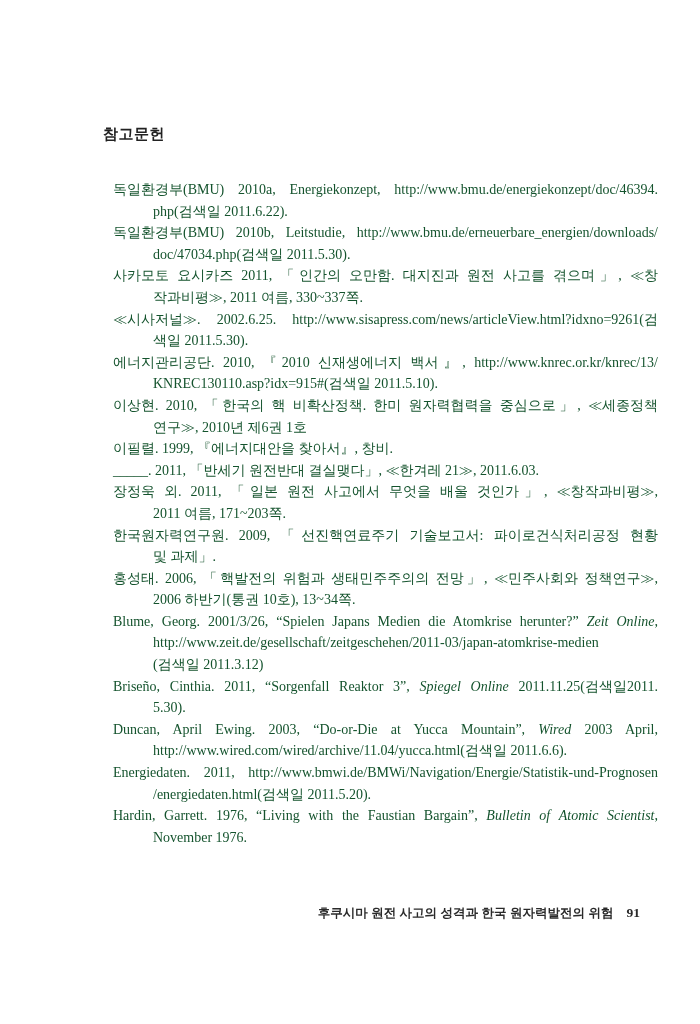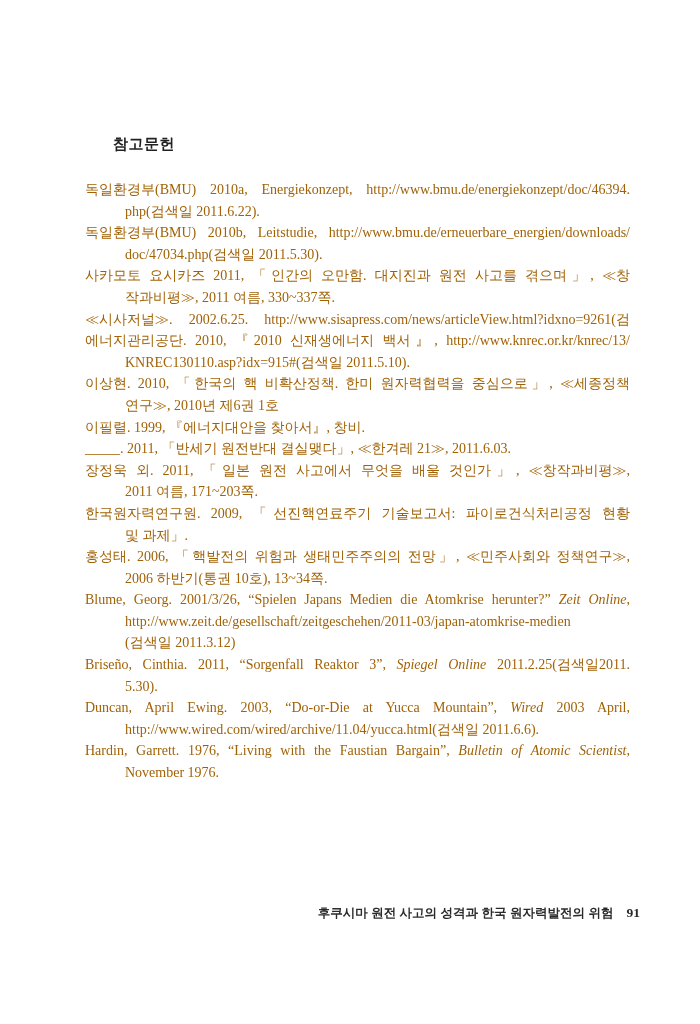--- a/index.html
+++ b/index.html
@@ -13,36 +13,36 @@
     height: 1024px;
     background: #ffffff;
     color: #1c1c1c;
     overflow: hidden;
     border-bottom: 2px solid #f2f2f2;
   }
   .doc-title {
     position: absolute;
     left: 95px;
     top: 117px;
-    margin: 18px;
+    margin: 8px;
     font-family: "Liberation Sans", "DejaVu Sans", sans-serif;
     font-size: 15px;
     font-weight: 700;
     letter-spacing: 0.5px;
     color: #222222;
   }
   .refs {
     position: absolute;
-    left: 85px;
+    left: 113px;
     top: 179px;
     width: 545px;
     font-family: "Liberation Serif", "DejaVu Serif", serif;
     font-size: 14px;
     line-height: 21.6px;
-    color: #a16207;
+    color: #14532d;
   }
   .entry { margin: 0; }
   .line {
     text-align: left;
     word-break: keep-all;
     white-space: normal;
   }
   .line.cont { padding-left: 40px; }
   .line.j {
     text-align: justify;
@@ -83,20 +83,21 @@
       <div class="entry">
         <div class="line j"><span>독일환경부(BMU) 2010b, Leitstudie, http://www.bmu.de/erneuerbare_energien/downloads/</span></div>
         <div class="line cont"><span>doc/47034.php(검색일 2011.5.30).</span></div>
       </div>
       <div class="entry">
         <div class="line j"><span>사카모토 요시카즈 2011, 「인간의 오만함. 대지진과 원전 사고를 겪으며」, ≪창</span></div>
         <div class="line cont"><span>작과비평≫, 2011 여름, 330~337쪽.</span></div>
       </div>
       <div class="entry">
         <div class="line j"><span>≪시사저널≫. 2002.6.25. http://www.sisapress.com/news/articleView.html?idxno=9261(검</span></div>
+        <div class="line cont"><span>색일 2011.5.30).</span></div>
       </div>
       <div class="entry">
         <div class="line j"><span>에너지관리공단. 2010, 『2010 신재생에너지 백서』, http://www.knrec.or.kr/knrec/13/</span></div>
         <div class="line cont"><span>KNREC130110.asp?idx=915#(검색일 2011.5.10).</span></div>
       </div>
       <div class="entry">
         <div class="line j"><span>이상현. 2010, 「한국의 핵 비확산정책. 한미 원자력협력을 중심으로」, ≪세종정책</span></div>
         <div class="line cont"><span>연구≫, 2010년 제6권 1호</span></div>
       </div>
       <div class="entry">
@@ -116,26 +117,30 @@
       <div class="entry">
         <div class="line j"><span>홍성태. 2006, 「핵발전의 위험과 생태민주주의의 전망」, ≪민주사회와 정책연구≫,</span></div>
         <div class="line cont"><span>2006 하반기(통권 10호), 13~34쪽.</span></div>
       </div>
       <div class="entry">
         <div class="line j"><span>Blume, Georg. 2001/3/26, “Spielen Japans Medien die Atomkrise herunter?” </span><span class="it">Zeit Online</span><span>,</span></div>
         <div class="line cont j"><span>http://www.zeit.de/gesellschaft/zeitgeschehen/2011-03/japan-atomkrise-medien</span></div>
         <div class="line cont"><span>(검색일 2011.3.12)</span></div>
       </div>
       <div class="entry">
-        <div class="line j"><span>Briseño, Cinthia. 2011, “Sorgenfall Reaktor 3”, </span><span class="it">Spiegel Online</span><span> 2011.2.25(검색일2011.</span></div>
+        <div class="line j"><span>Briseño, Cinthia. 2011, “Sorgenfall Reaktor 3”, </span><span class="it">Spiegel Online</span><span> 2011.11.25(검색일2011.</span></div>
         <div class="line cont"><span>5.30).</span></div>
       </div>
       <div class="entry">
         <div class="line j"><span>Duncan, April Ewing. 2003, “Do-or-Die at Yucca Mountain”, </span><span class="it">Wired</span><span> 2003 April,</span></div>
         <div class="line cont"><span>http://www.wired.com/wired/archive/11.04/yucca.html(검색일 2011.6.6).</span></div>
+      </div>
+      <div class="entry">
+        <div class="line j"><span>Energiedaten. 2011, http://www.bmwi.de/BMWi/Navigation/Energie/Statistik-und-Prognosen</span></div>
+        <div class="line cont"><span>/energiedaten.html(검색일 2011.5.20).</span></div>
       </div>
       <div class="entry">
         <div class="line j"><span>Hardin, Garrett. 1976, “Living with the Faustian Bargain”, </span><span class="it">Bulletin of Atomic Scientist</span><span>,</span></div>
         <div class="line cont"><span>November 1976.</span></div>
       </div>
     </div>
 
   <div class="footer">
     <span>후쿠시마 원전 사고의 성격과 한국 원자력발전의 위험</span>
     <span class="pagenum">91</span>

